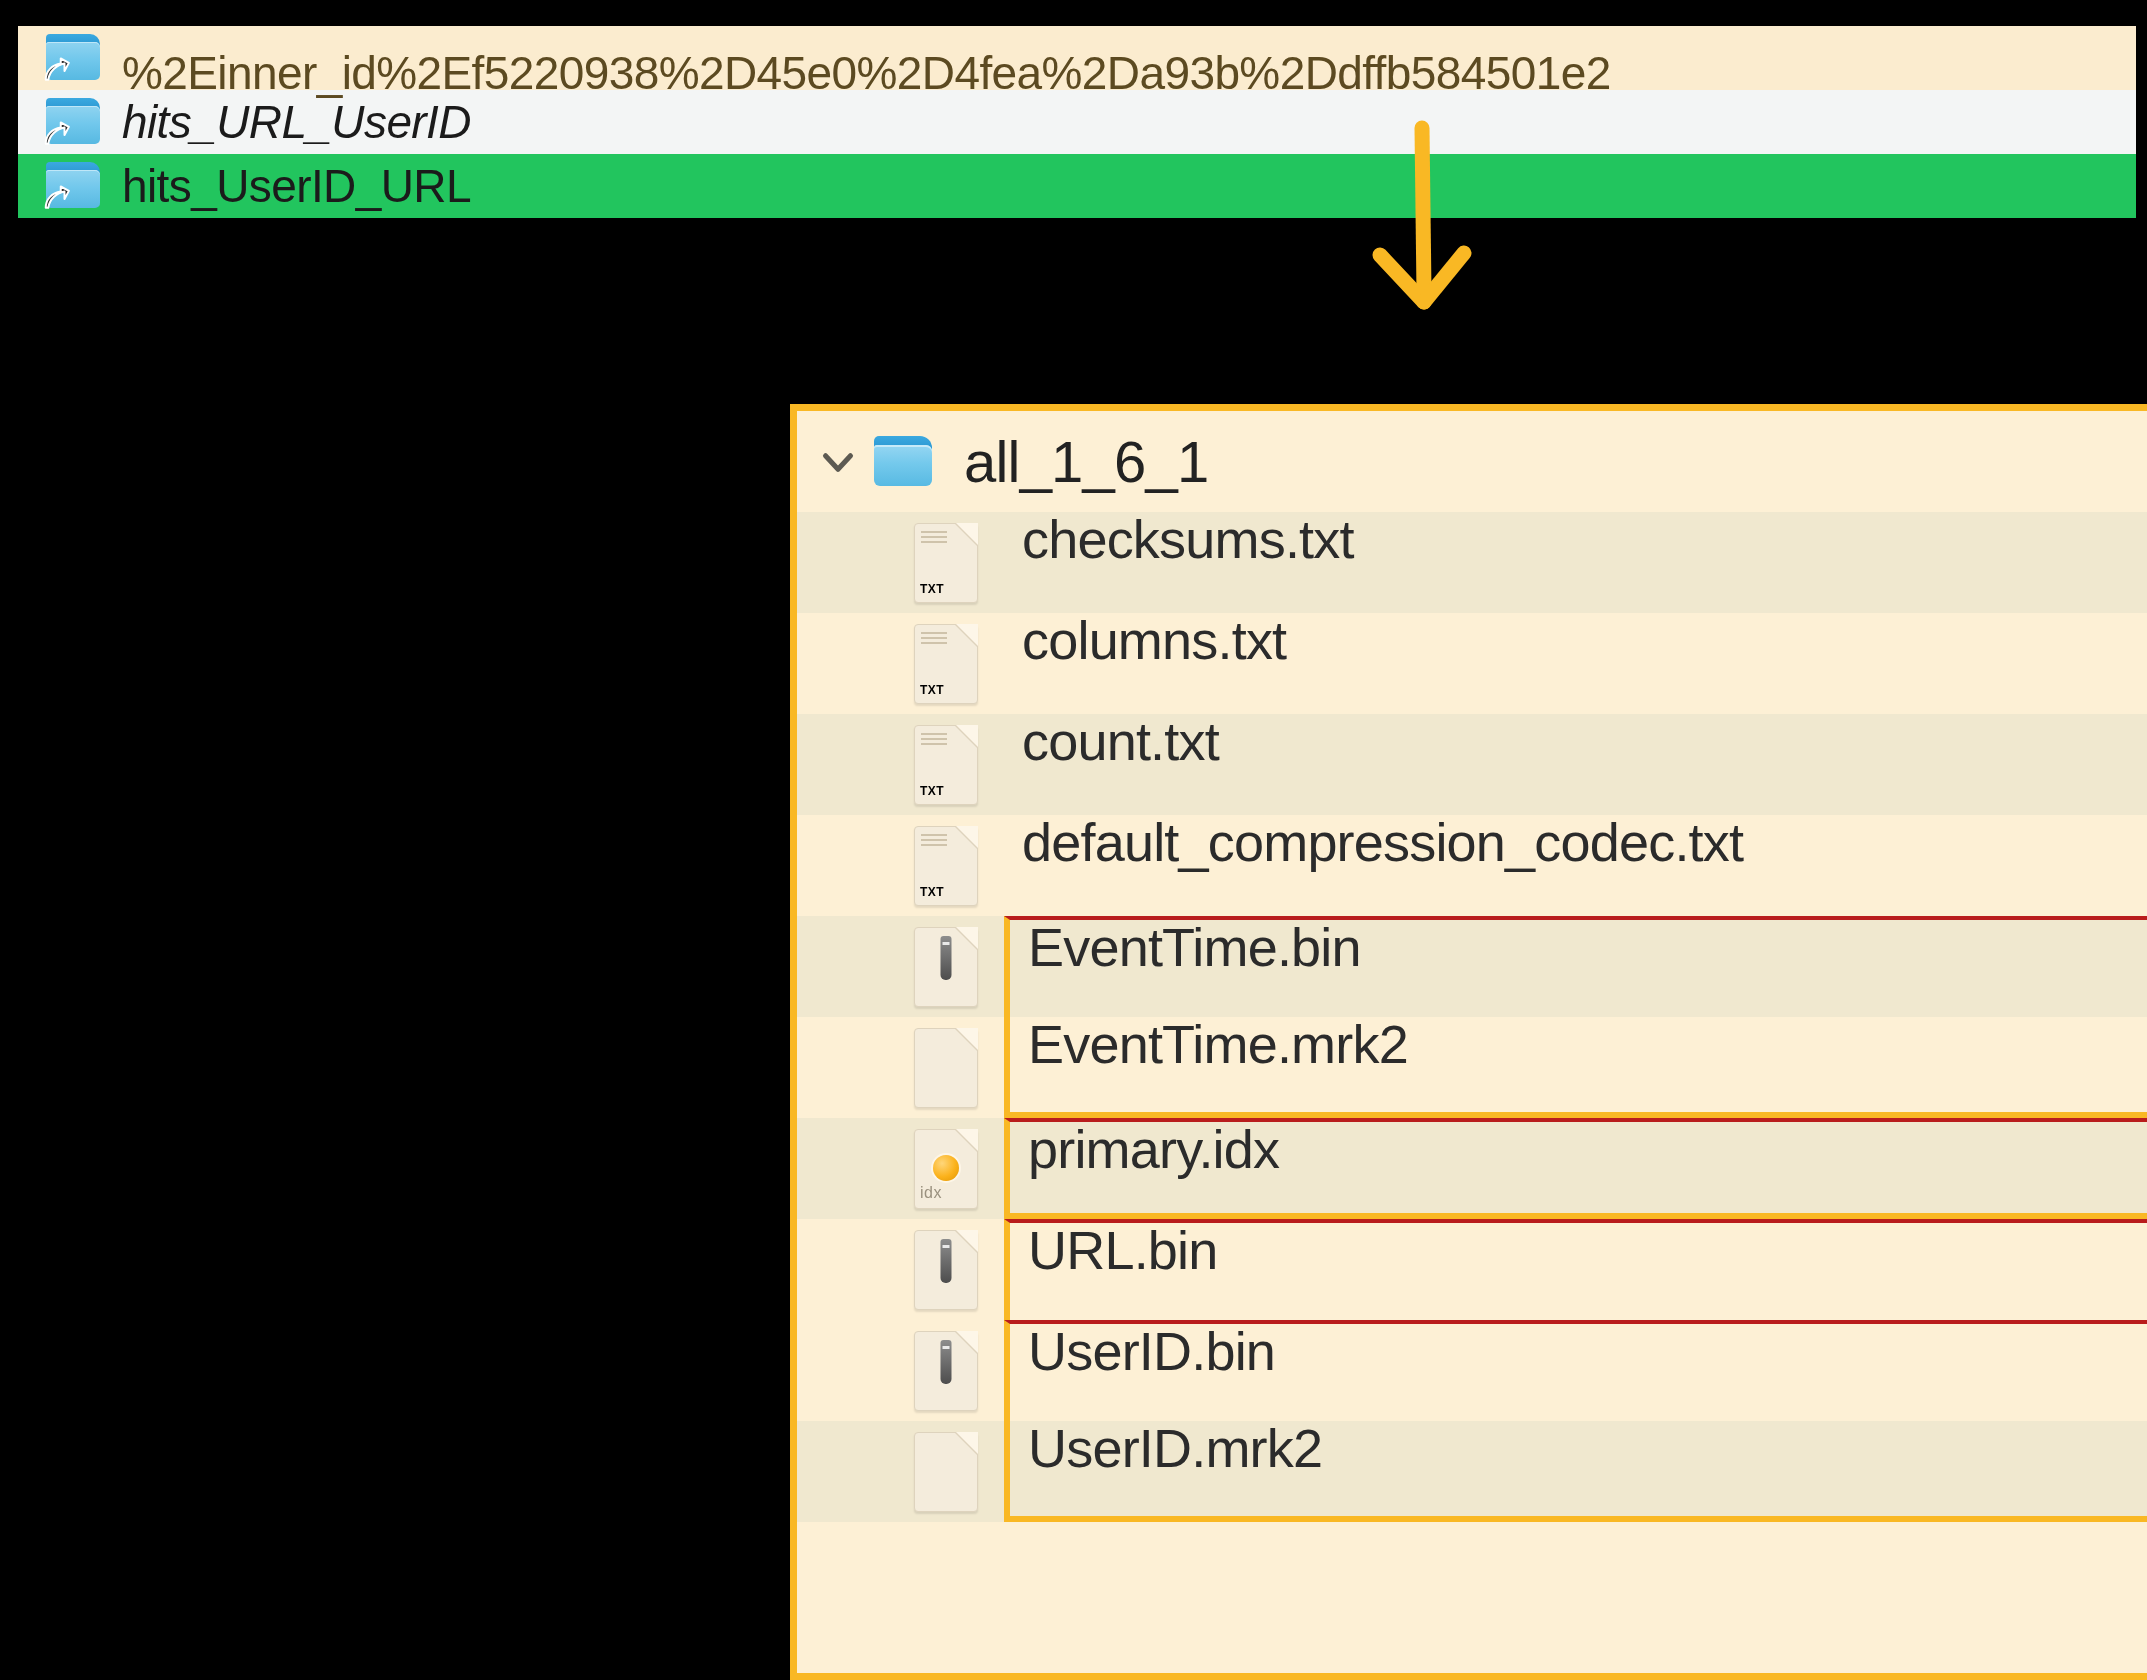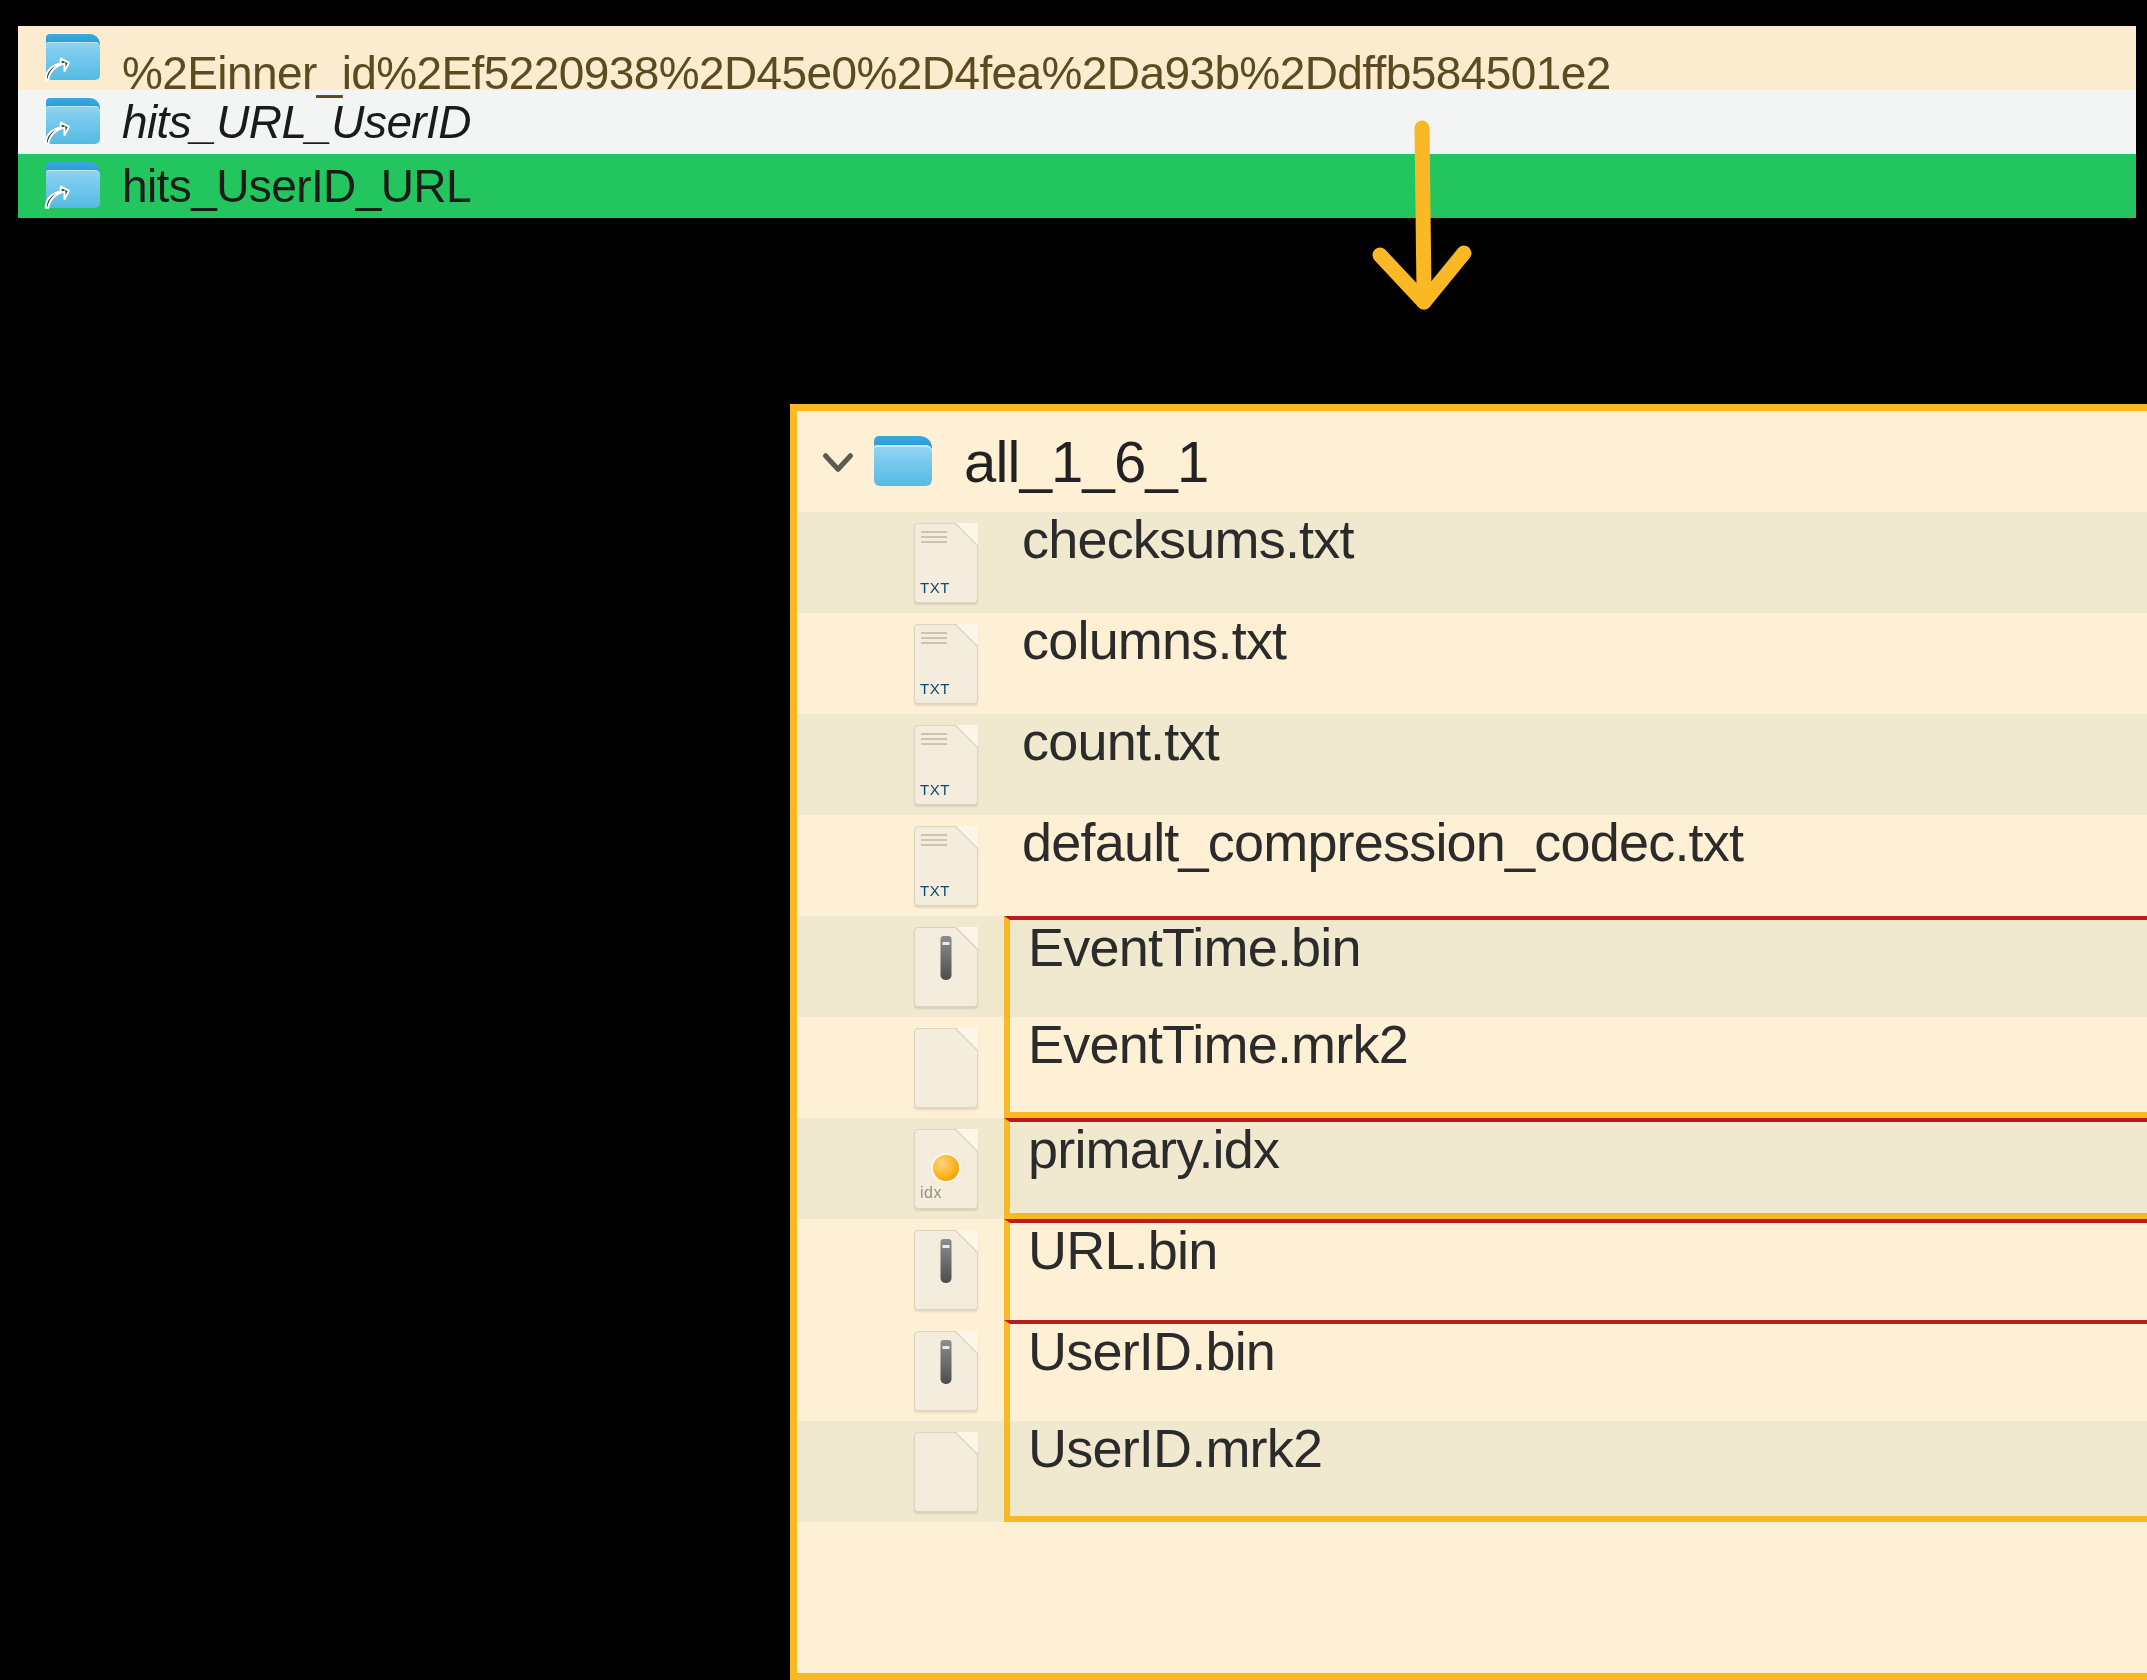--- a/index.html
+++ b/index.html
@@ -119,22 +119,22 @@
   }
   .file-icon .fold {
     position: absolute; right: 0; top: 0;
     width: 0; height: 0;
     border-left: 22px solid transparent;
     border-top: 22px solid #fdf6e8;
     filter: drop-shadow(-1px 1px 0 #ded3bd);
   }
   .file-icon .ext {
     position: absolute; left: 6px; bottom: 7px;
-    font-size: 15px; font-weight: normal;
-    color: #0c4a6e;
+    font-size: 12px; font-weight: bold;
+    color: #000000;
     letter-spacing: 0.5px;
     font-family: "Liberation Sans", sans-serif;
   }
   .file-icon .lines { position: absolute; left: 7px; top: 8px; width: 26px; }
   .file-icon .lines i { display:block; height:2px; background:#cfc3ab; margin-bottom:3px; }
   .file-icon .pin {
     position: absolute; left: 50%; top: 9px; transform: translateX(-50%);
     width: 11px; height: 44px;
     background: linear-gradient(#8d8d8d,#4d4d4d);
     border-radius: 3px 3px 5px 5px;

